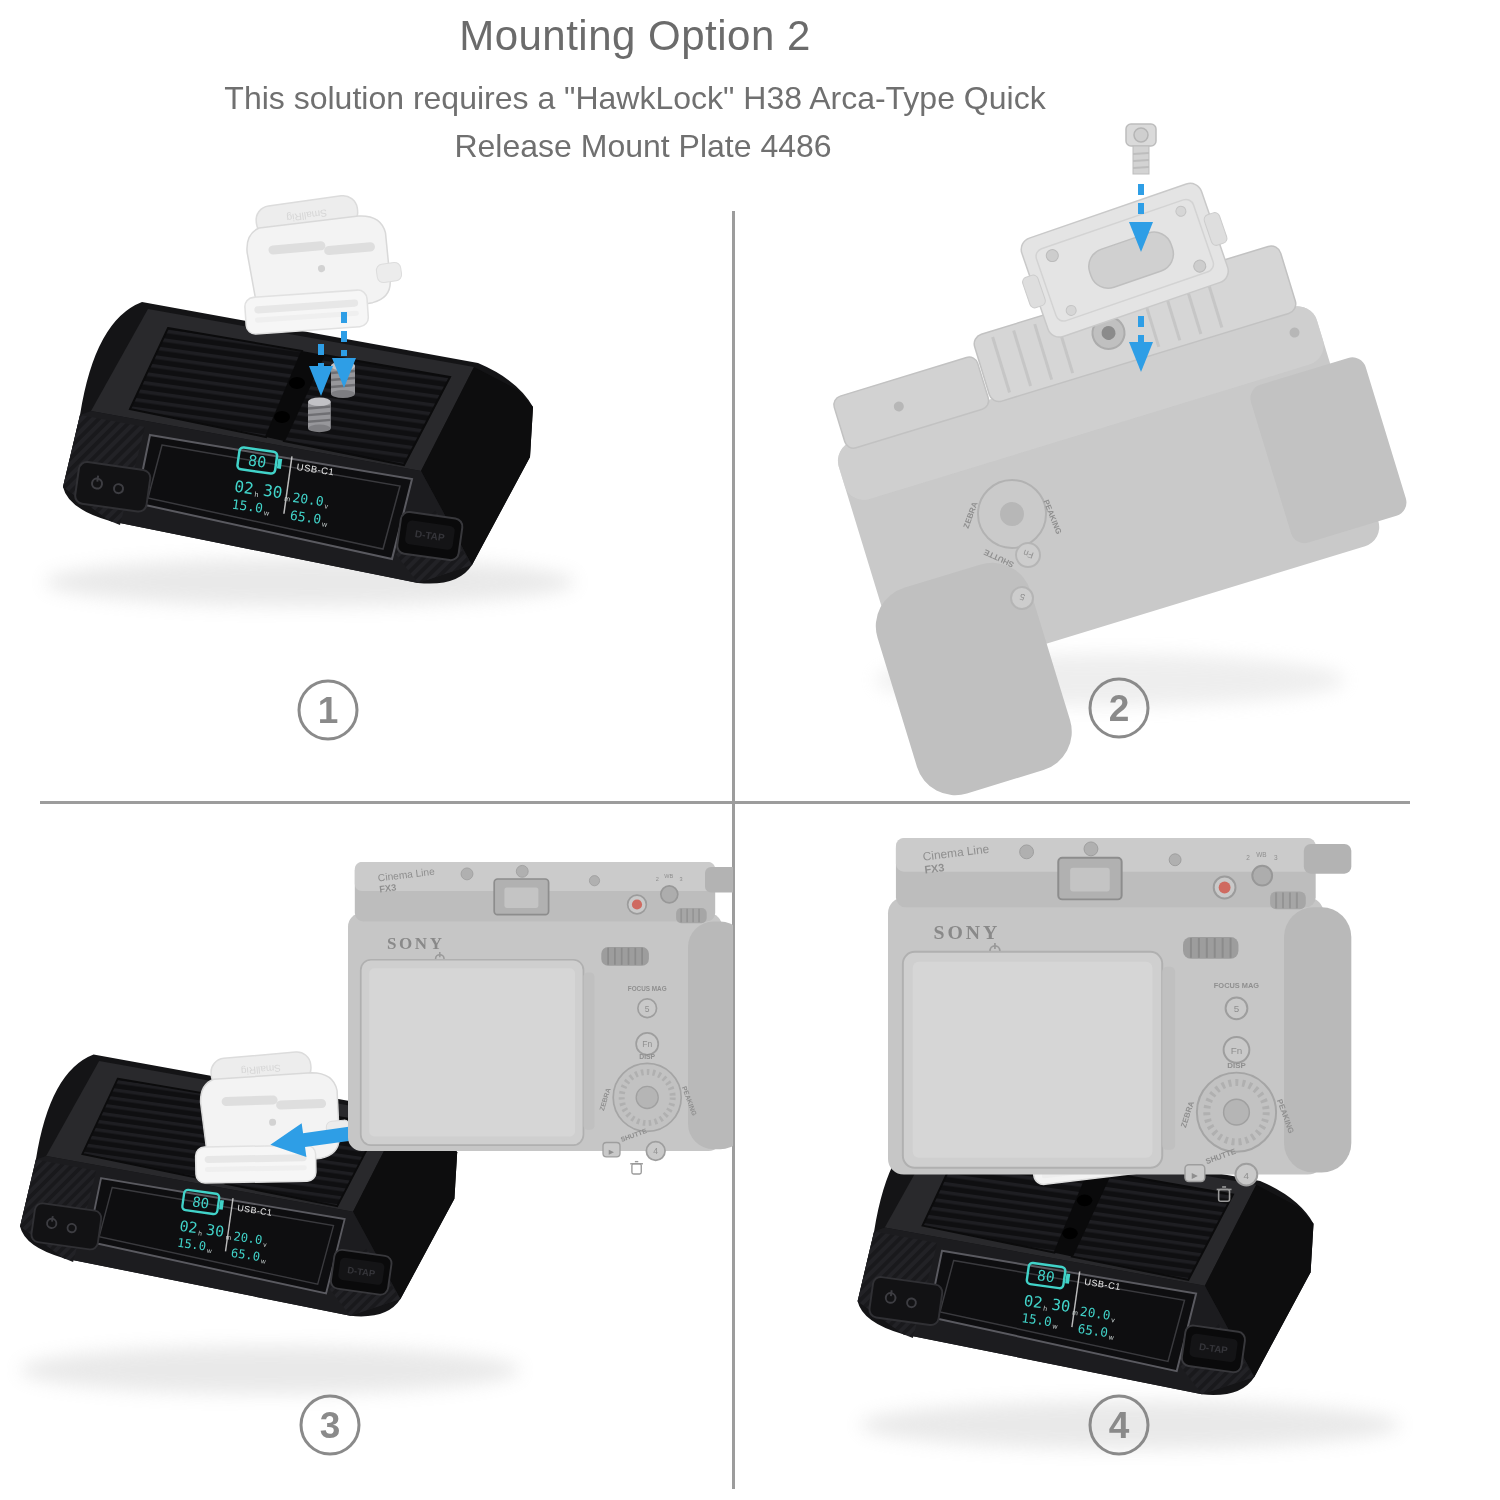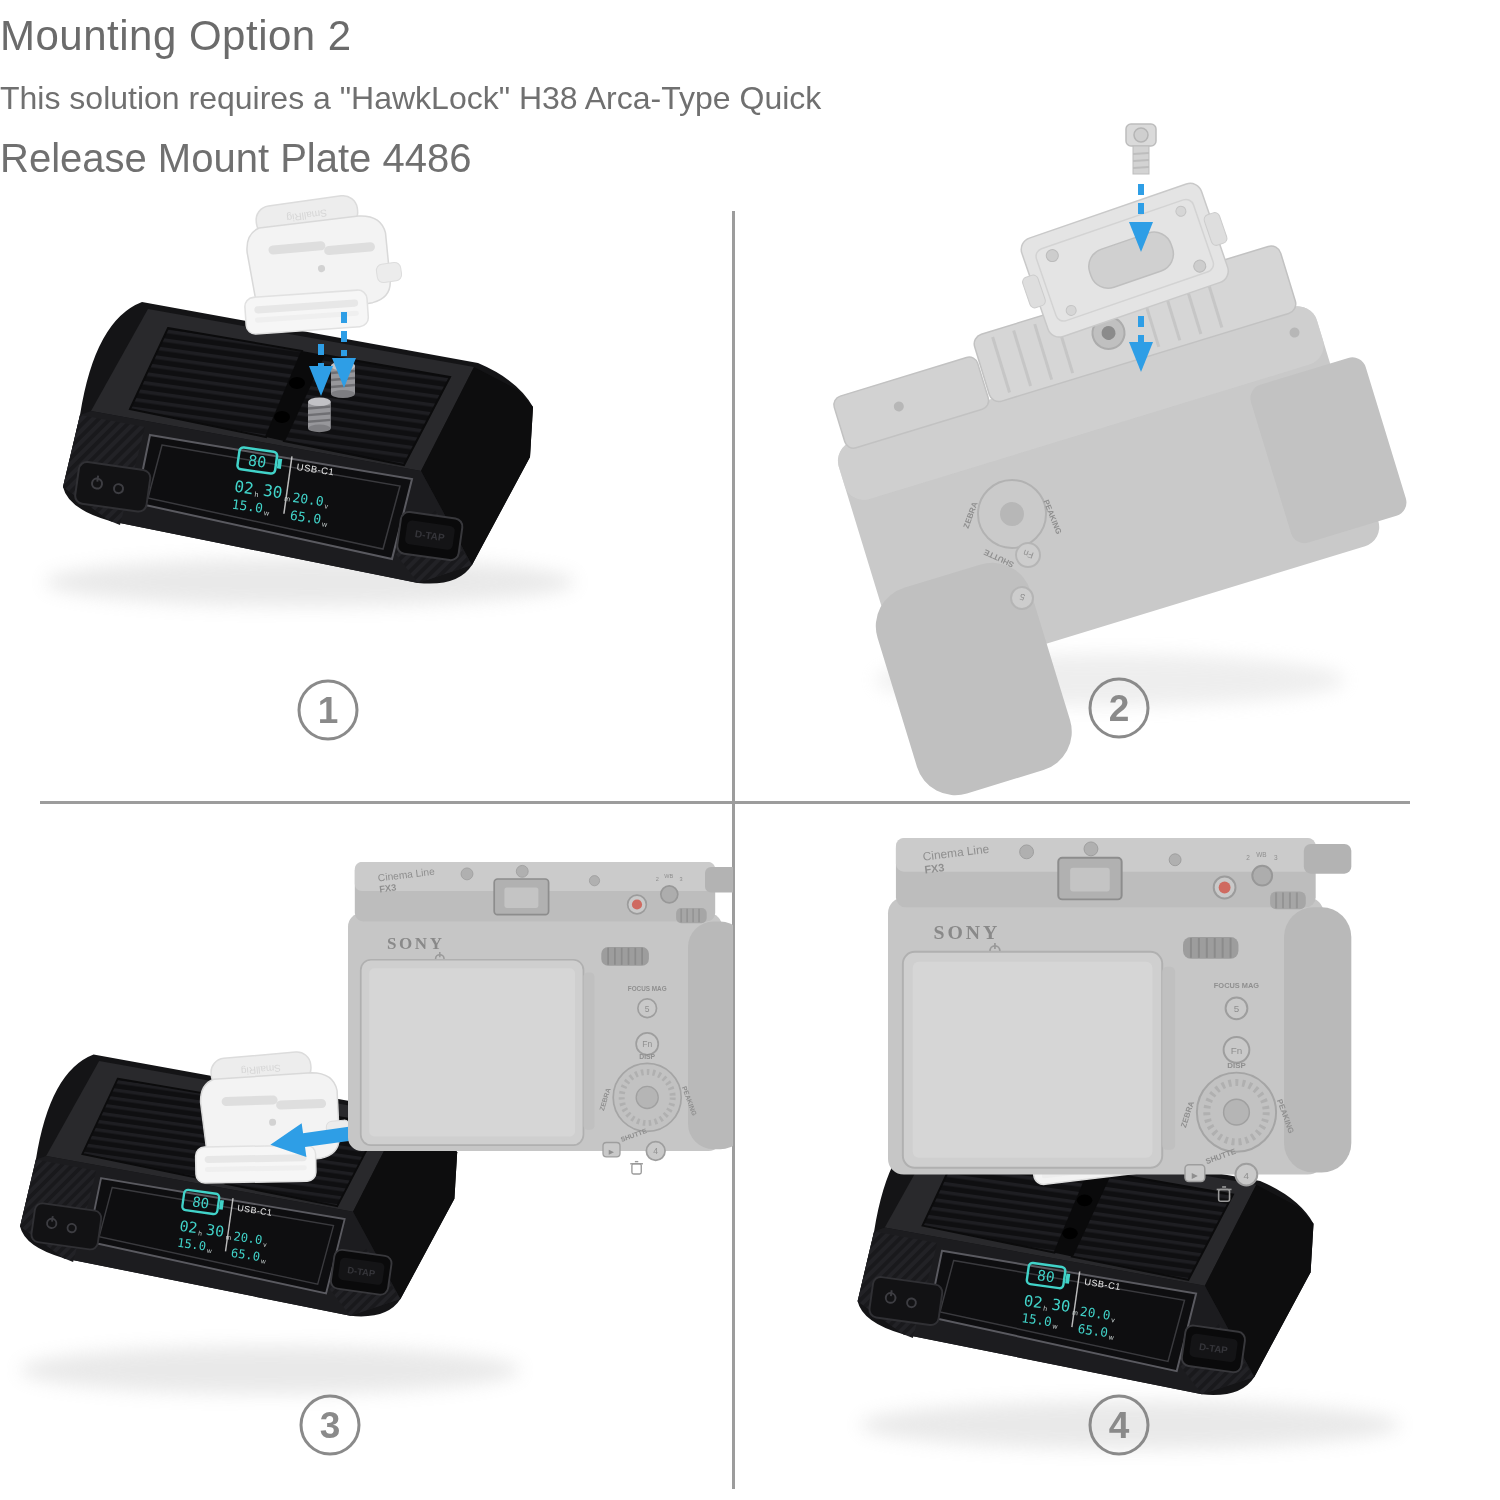--- a/index.html
+++ b/index.html
@@ -1,21 +1,21 @@
 <!DOCTYPE html>
 <html><head>
 <meta charset="utf-8">
 <style>
   html,body{margin:0;padding:0;background:#fff;}
   #stage{position:relative;width:1500px;height:1500px;background:#ffffff;overflow:hidden;
          font-family:"Liberation Sans",sans-serif;}
-  .hdr{position:absolute;left:0;width:1270px;color:#6b6b6b;}
+  .hdr{position:absolute;left:0;width:1270px;text-align:center;color:#6b6b6b;}
   #title{top:12px;font-size:42px;font-weight:400;letter-spacing:.5px;}
   #sub1{top:80px;font-size:32px;font-weight:400;color:#707070;}
-  #sub2{top:136px;font-size:40px;font-weight:400;color:#707070;}
+  #sub2{top:128px;font-size:32px;font-weight:400;color:#707070;margin-left:8px;}
   svg{position:absolute;left:0;top:0;}
   svg text{font-family:"Liberation Sans",sans-serif;}
   .mono{font-family:"DejaVu Sans Mono",monospace;}
   .sony{font-family:"Liberation Serif",serif;font-weight:bold;letter-spacing:3px;}
   .camlbl{fill:#8f8f8f;}
 </style>
 </head>
 <body>
 
 <div id="stage">

